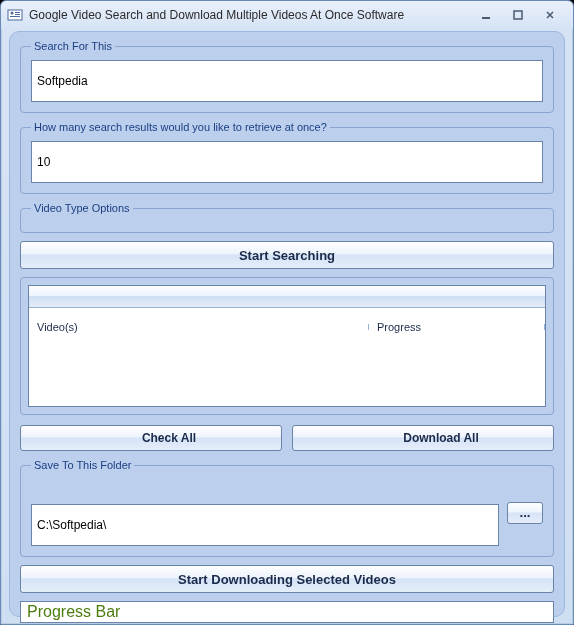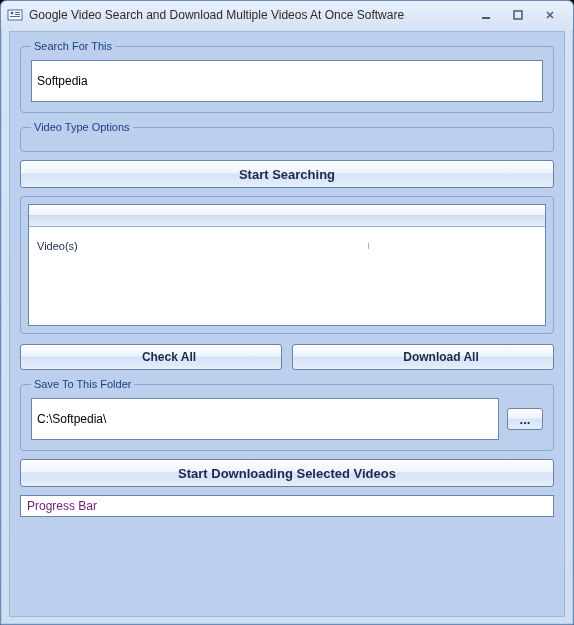--- a/index.html
+++ b/index.html
@@ -55,21 +55,21 @@
   justify-content: center;
   color: #4a5a70;
   cursor: pointer;
   font-size: 12px;
 }
 .client {
   margin: 2px 8px 8px 8px;
   padding: 8px 10px 10px 10px;
   background: #bcd0ee;
   border: 1px solid #9db8dd;
-  border-radius: 0;
+  border-radius: 10px;
   height: 586px;
 }
 fieldset.group {
   border: 1px solid #8aa6cf;
   border-radius: 4px;
   padding: 8px 10px 10px 10px;
   margin-bottom: 8px;
   position: relative;
 }
 fieldset.group legend {
@@ -160,41 +160,41 @@
   font-size: 12px;
   color: #1b2a4a;
   cursor: pointer;
   padding-left: 36px;
 }
 .folder-row {
   display: flex;
   gap: 8px;
   align-items: center;
 }
-.folder-row .textbox { flex: 1; }
+.folder-row .textbox { flex: 1; margin-top: 25px; }
 .browse-btn {
   width: 36px;
   height: 22px;
   border: 1px solid #6a83a8;
   border-radius: 3px;
   background: linear-gradient(180deg, #fdfeff 0%, #eef4fc 45%, #d5e3f6 50%, #e5eefa 100%);
   font-weight: bold;
   cursor: pointer;
   color: #1b2a4a;
 }
 .progress-bar-box {
   width: 100%;
   height: 22px;
   border: 1px solid #6a83a8;
   background: #fff;
   padding: 10px 6px;
-  font-size: 12px;
-  display: flex;
-  align-items: center;
-  color: #701a75;
+  font-size: 16px;
+  display: flex;
+  align-items: center;
+  color: #4d7c0f;
 }
 </style>
 </head>
 <body>
 
 <div class="window">
   <div class="titlebar">
     <span class="app-icon">
       <svg width="16" height="16" viewBox="0 0 16 16">
         <rect x="1" y="3" width="14" height="10" fill="#fff" stroke="#4a6aa0"></rect>
@@ -224,31 +224,36 @@
     </div>
   </div>
 
   <div class="client">
 
     <fieldset class="group">
       <legend>Search For This</legend>
       <input type="text" class="textbox" value="Softpedia" style="">
     </fieldset>
 
+    <fieldset class="group">
+      <legend>How many search results would you like to retrieve at once?</legend>
+      <input type="text" class="textbox" value="10" style="">
+    </fieldset>
 
     <fieldset class="group">
       <legend>Video Type Options</legend>
     </fieldset>
 
     <button class="big-btn">Start Searching</button>
 
     <div class="list-panel">
       <div class="listview">
         <div class="lv-header">
           <div class="lv-col videos">Video(s)</div>
+          <div class="lv-col progress">Progress</div>
         </div>
         <div class="lv-body"></div>
       </div>
     </div>
 
     <div class="btn-row">
       <button class="mid-btn">Check All</button>
       <button class="mid-btn">Download All</button>
     </div>
 

